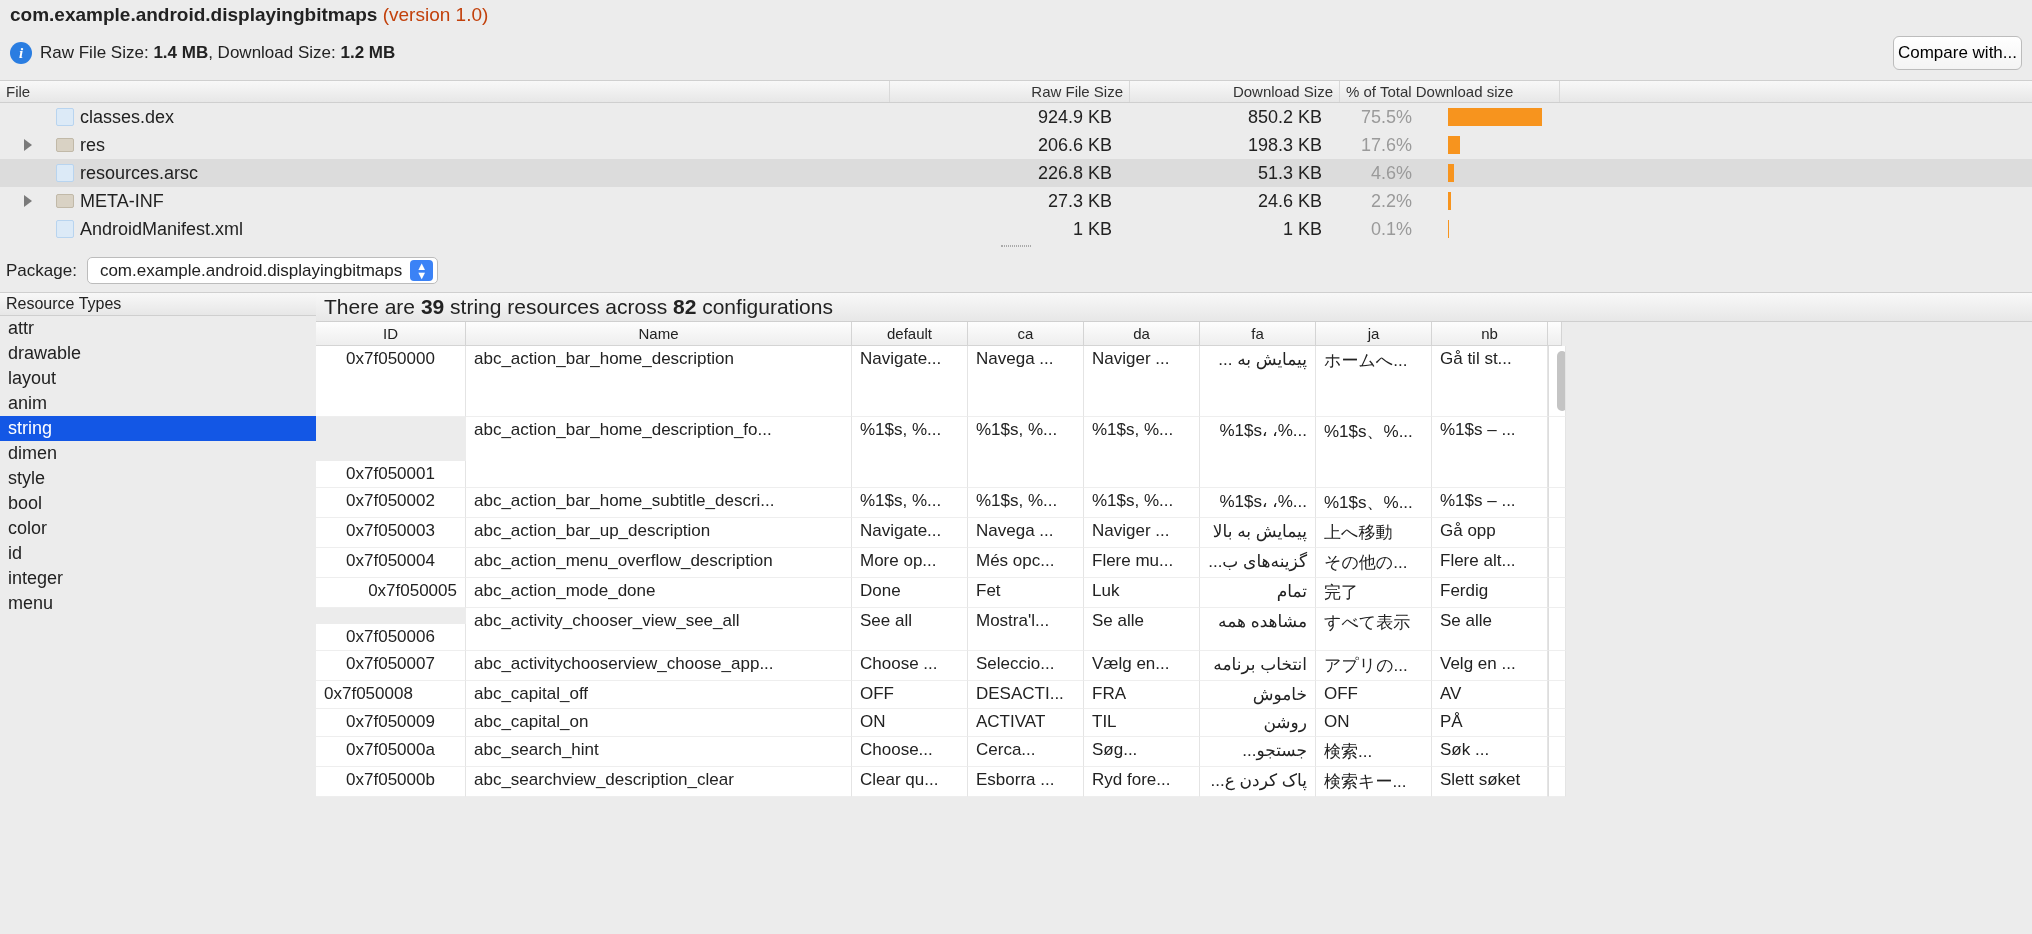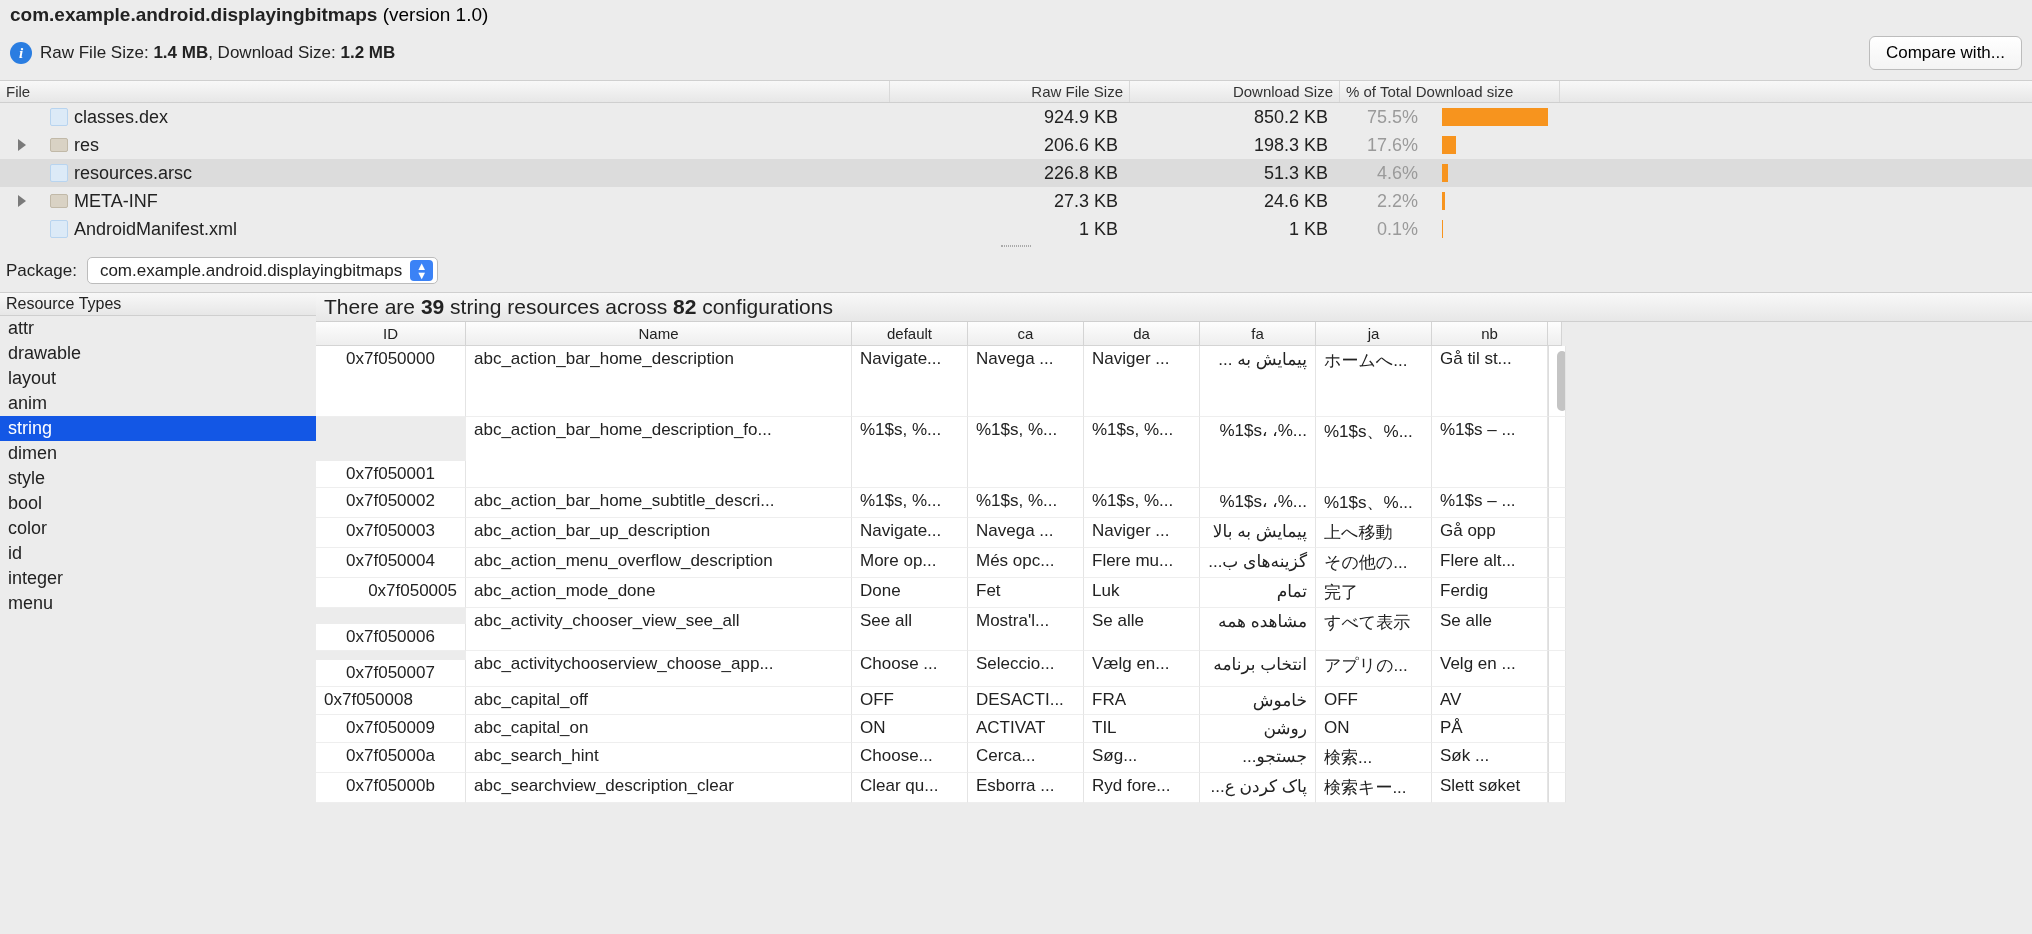--- a/index.html
+++ b/index.html
@@ -11,38 +11,38 @@
     width: 2032px;
   }
   .header-row {
     display: flex;
     align-items: center;
     padding: 4px 10px;
     background: #ececec;
   }
   .pkg-title { font-size: 19px; }
   .pkg-title b { font-weight: 700; }
-  .pkg-version { color: #000000; font-weight: 400; }
+  .pkg-version { color: #c2410c; font-weight: 400; }
   .info-row {
     display: flex;
     align-items: center;
     padding: 6px 10px 10px 10px;
     gap: 8px;
   }
   .info-icon {
     width: 22px; height: 22px; border-radius: 50%;
     background: #2a7de1; color: #fff; display: inline-flex;
     align-items: center; justify-content: center; font-weight: 700;
     font-style: italic; font-family: Georgia, serif; font-size: 15px;
   }
   .spacer { flex: 1; }
   .compare-btn {
     background: linear-gradient(#fff,#f4f4f4);
     border: 1px solid #bcbcbc; border-radius: 6px;
-    padding: 6px 16px; font-size: 17px; cursor: pointer;
+    padding: 6px 4px; font-size: 17px; cursor: pointer;
   }
   .file-table-head {
     display: grid;
     grid-template-columns: 890px 240px 210px 90px 130px;
     background: linear-gradient(#f8f8f8,#e7e7e7);
     border-top: 1px solid #cfcfcf;
     border-bottom: 1px solid #cfcfcf;
     font-size: 15px;
     color: #333;
   }
@@ -50,21 +50,21 @@
   .file-table-head > div:first-child { text-align: left; }
   .file-table-body {}
   .file-row {
     display: grid;
     grid-template-columns: 890px 240px 210px 90px 130px;
     font-size: 18px;
     align-items: center;
     height: 28px;
   }
   .file-row.sel { background: #dcdcdc; }
-  .file-row > div { padding: 0 12px; text-align: right; white-space: nowrap; overflow: hidden; text-overflow: ellipsis; }
+  .file-row > div { padding: 0 18px; text-align: right; white-space: nowrap; overflow: hidden; text-overflow: ellipsis; }
   .file-row .fname { text-align: left; display: flex; align-items: center; gap: 6px; }
   .file-row .pct { color: #9a9a9a; }
   .file-row .bar-cell { display: flex; align-items: center; }
   .bar-bg { flex: 1; height: 18px; position: relative; }
   .bar-fg { height: 100%; background: #f7941e; }
   .tri {
     width: 0; height: 0; border-top: 6px solid transparent;
     border-bottom: 6px solid transparent; border-left: 8px solid #7a7a7a;
     display: inline-block; margin-left: 6px;
   }
@@ -268,20 +268,20 @@
         <div class="str-head"><div>ID</div><div>Name</div><div>default</div><div>ca</div><div>da</div><div>fa</div><div>ja</div><div>nb</div><div></div></div>
         <div class="str-row"><div style="text-align: center;">0x7f050000</div><div>abc_action_bar_home_description</div><div>Navigate...</div><div>Navega ...</div><div>Naviger ...</div><div class="rtl">پیمایش به ...</div><div>ホームへ...</div><div>Gå til st...</div><div class="scrollbar-gutter">
             <div class="scrollbar-thumb" style="height: 60px;"></div>
           </div></div>
         <div class="str-row"><div style="text-align: center; margin-top: 44px;">0x7f050001</div><div>abc_action_bar_home_description_fo...</div><div>%1$s, %...</div><div>%1$s, %...</div><div>%1$s, %...</div><div class="rtl">...%، ،%1$s</div><div>%1$s、%...</div><div>%1$s – ...</div><div class="scrollbar-gutter"></div></div>
         <div class="str-row"><div style="text-align: center;">0x7f050002</div><div>abc_action_bar_home_subtitle_descri...</div><div>%1$s, %...</div><div>%1$s, %...</div><div>%1$s, %...</div><div class="rtl">...%، ،%1$s</div><div>%1$s、%...</div><div>%1$s – ...</div><div class="scrollbar-gutter"></div></div>
         <div class="str-row"><div style="text-align: center;">0x7f050003</div><div>abc_action_bar_up_description</div><div>Navigate...</div><div>Navega ...</div><div>Naviger ...</div><div class="rtl">پیمایش به بالا</div><div>上へ移動</div><div>Gå opp</div><div class="scrollbar-gutter"></div></div>
         <div class="str-row"><div style="text-align: center;">0x7f050004</div><div>abc_action_menu_overflow_description</div><div>More op...</div><div>Més opc...</div><div>Flere mu...</div><div class="rtl">گزینه‌های ب...</div><div>その他の...</div><div>Flere alt...</div><div class="scrollbar-gutter"></div></div>
         <div class="str-row"><div style="text-align: right;">0x7f050005</div><div>abc_action_mode_done</div><div>Done</div><div>Fet</div><div>Luk</div><div class="rtl">تمام</div><div>完了</div><div>Ferdig</div><div class="scrollbar-gutter"></div></div>
         <div class="str-row"><div style="text-align: center; margin-top: 16px;">0x7f050006</div><div>abc_activity_chooser_view_see_all</div><div>See all</div><div>Mostra'l...</div><div>Se alle</div><div class="rtl">مشاهده همه</div><div>すべて表示</div><div>Se alle</div><div class="scrollbar-gutter"></div></div>
-        <div class="str-row"><div style="text-align: center; margin-top: 9px;">0x7f050007</div><div>abc_activitychooserview_choose_app...</div><div>Choose ...</div><div>Seleccio...</div><div>Vælg en...</div><div class="rtl">انتخاب برنامه</div><div>アプリの...</div><div>Velg en ...</div><div class="scrollbar-gutter"></div></div>
+        <div class="str-row"><div style="text-align: center;">0x7f050007</div><div>abc_activitychooserview_choose_app...</div><div>Choose ...</div><div>Seleccio...</div><div>Vælg en...</div><div class="rtl">انتخاب برنامه</div><div>アプリの...</div><div>Velg en ...</div><div class="scrollbar-gutter"></div></div>
         <div class="str-row"><div style="text-align: left;">0x7f050008</div><div>abc_capital_off</div><div>OFF</div><div>DESACTI...</div><div>FRA</div><div class="rtl">خاموش</div><div>OFF</div><div>AV</div><div class="scrollbar-gutter"></div></div>
         <div class="str-row"><div style="text-align: center;">0x7f050009</div><div>abc_capital_on</div><div>ON</div><div>ACTIVAT</div><div>TIL</div><div class="rtl">روشن</div><div>ON</div><div>PÅ</div><div class="scrollbar-gutter"></div></div>
         <div class="str-row"><div style="text-align: center;">0x7f05000a</div><div>abc_search_hint</div><div>Choose...</div><div>Cerca...</div><div>Søg...</div><div class="rtl">جستجو...</div><div>検索...</div><div>Søk ...</div><div class="scrollbar-gutter"></div></div>
         <div class="str-row"><div style="text-align: center;">0x7f05000b</div><div>abc_searchview_description_clear</div><div>Clear qu...</div><div>Esborra ...</div><div>Ryd fore...</div><div class="rtl">پاک کردن ع...</div><div>検索キー...</div><div>Slett søket</div><div class="scrollbar-gutter"></div></div>
       </div>
   </div>
 </div>
 
 </body></html>

